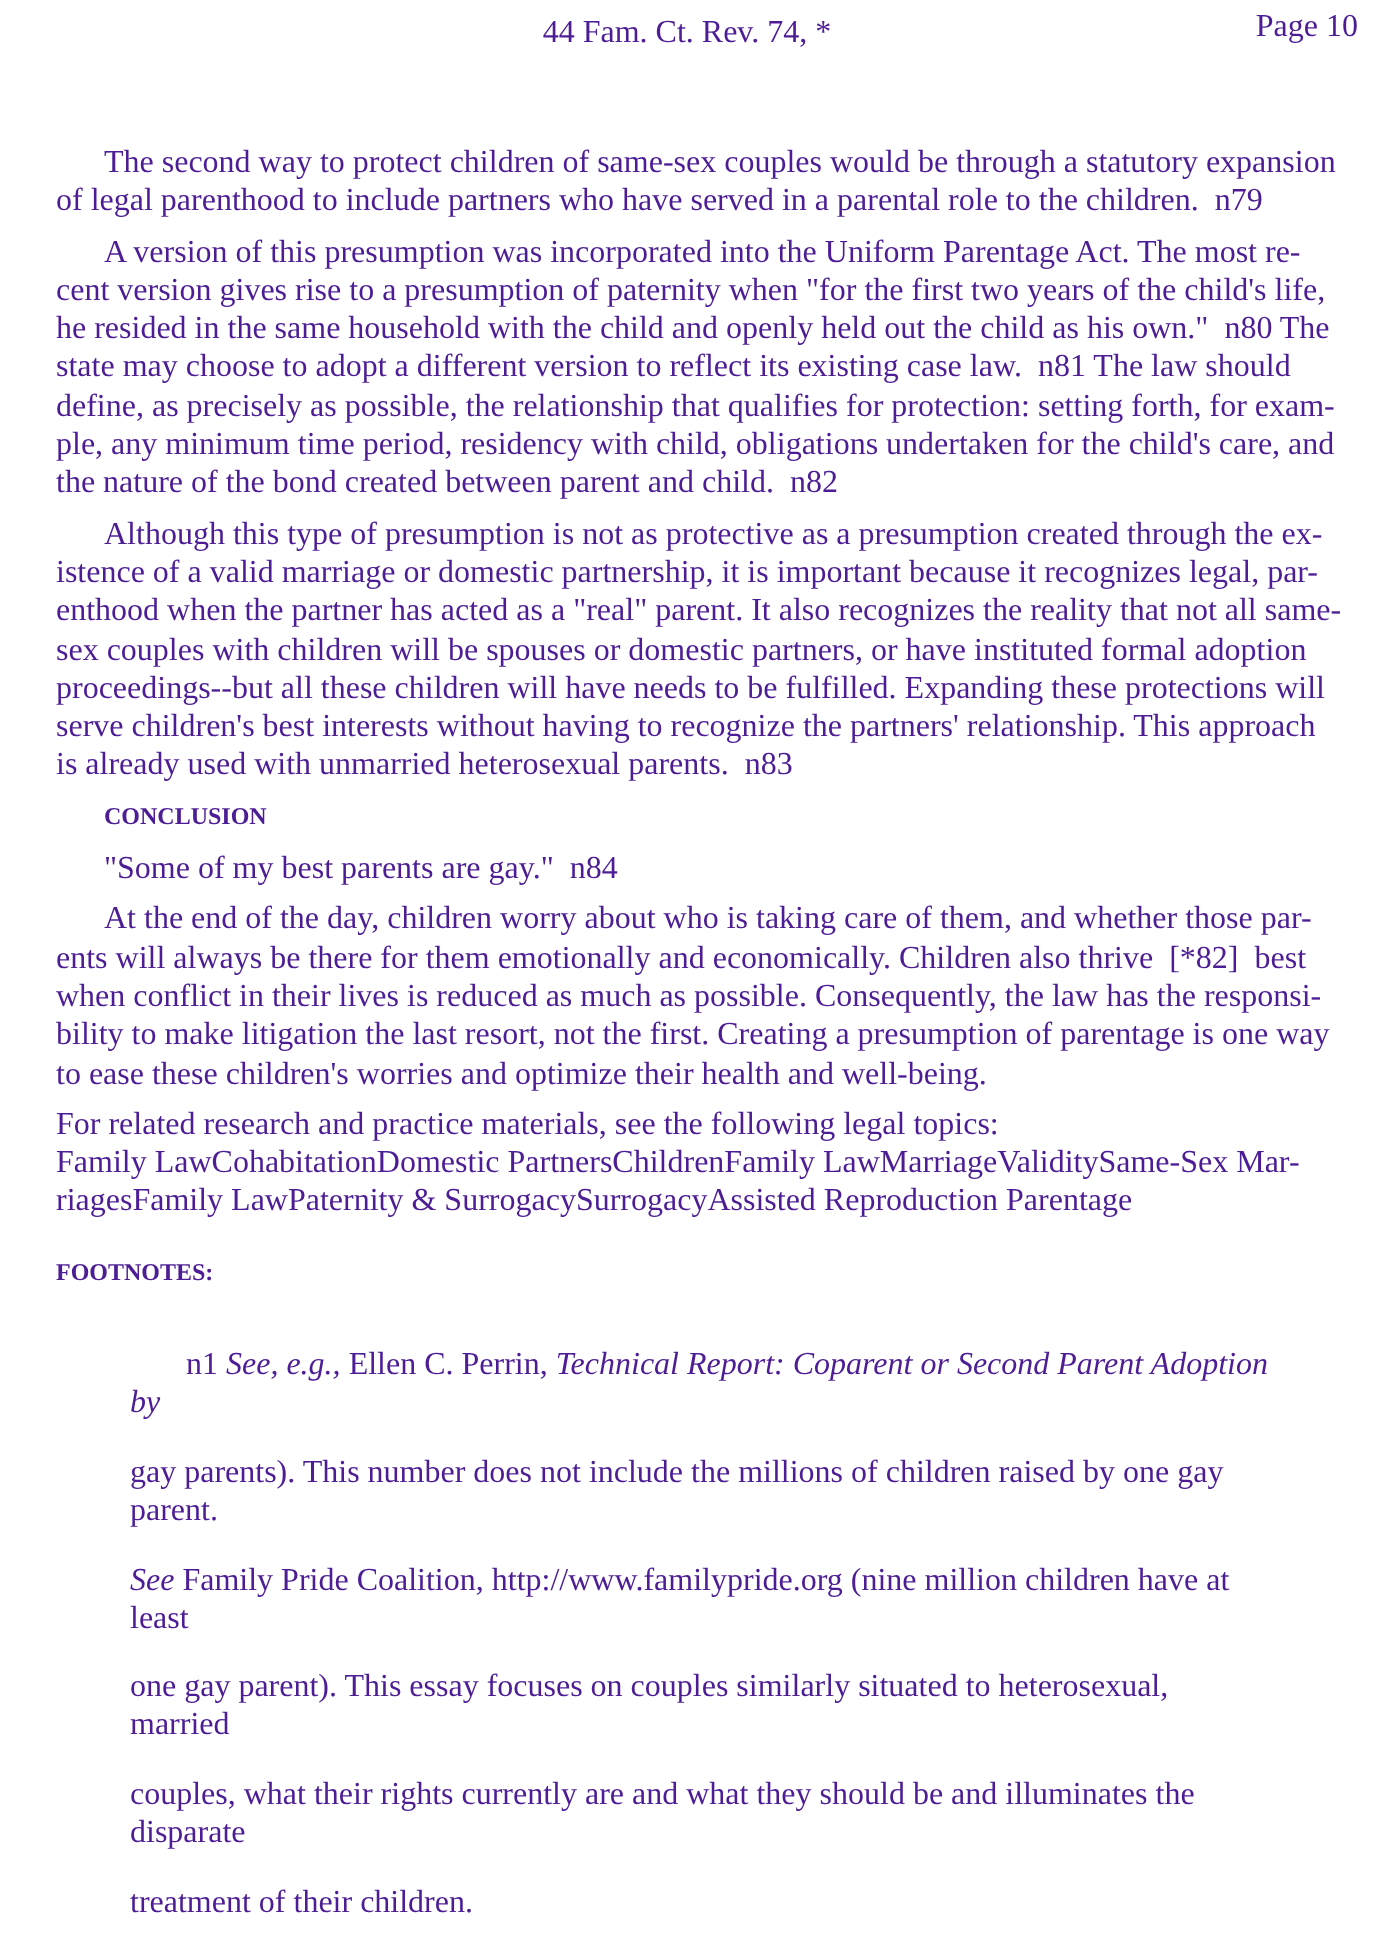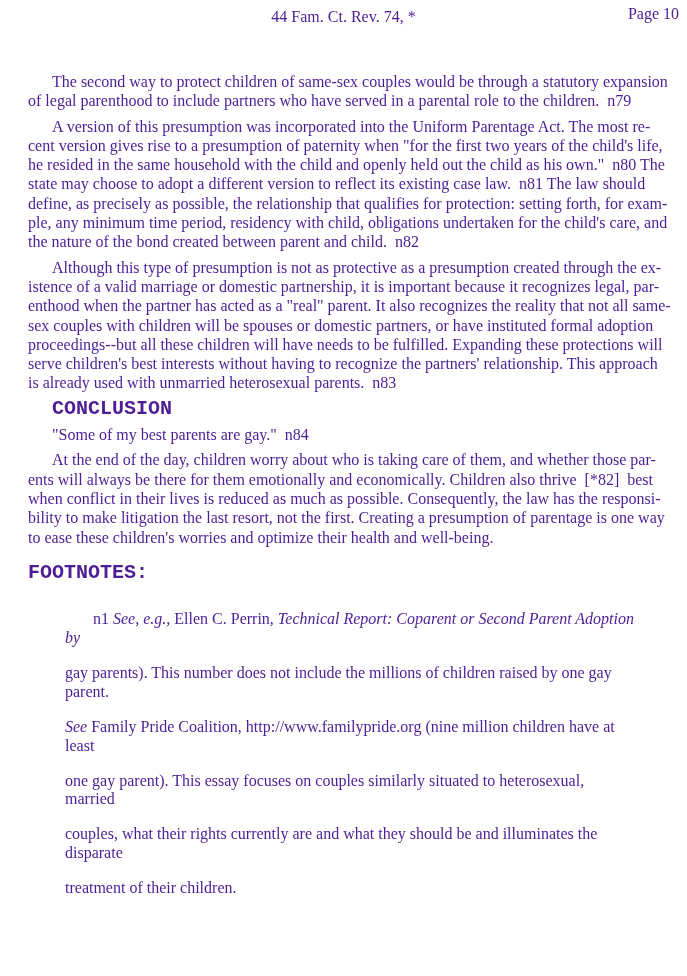--- a/index.html
+++ b/index.html
@@ -33,25 +33,24 @@
   }
   .para {
     margin: 0 0 6px 0;
     line-height: 19.3px;
     white-space: pre-wrap;
   }
   .indent {
     text-indent: 24px;
   }
   .heading {
-    font-size: 20px;
+    font-size: 12px;
     font-weight: bold;
     margin: 0 0 7px 0;
     line-height: 19.3px;
-    font-family: Liberation Mono, monospace;
   }
   .conclusion-heading {
     margin-left: 24px;
     margin-top: 2px;
   }
   .legal-topics-heading {
     margin-top: 14px;
     margin-bottom: 22px;
   }
   .footnotes-heading {
@@ -107,20 +106,23 @@
 
     <p class="para indent">"Some of my best parents are gay."  n84</p>
 
     <p class="para indent">At the end of the day, children worry about who is taking care of them, and whether those par-
 ents will always be there for them emotionally and economically. Children also thrive  [*82]  best
 when conflict in their lives is reduced as much as possible. Consequently, the law has the responsi-
 bility to make litigation the last resort, not the first. Creating a presumption of parentage is one way
 to ease these children's worries and optimize their health and well-being.</p>
 
 
+    <p class="para">For related research and practice materials, see the following legal topics:
+Family LawCohabitationDomestic PartnersChildrenFamily LawMarriageValiditySame-Sex Mar-
+riagesFamily LawPaternity &amp; SurrogacySurrogacyAssisted Reproduction Parentage</p>
 
     <h3 class="heading footnotes-heading">FOOTNOTES:</h3>
 
     <div class="footnote">
         <div class="fn-line"><span>n1 </span><span class="it">See, e.g.,</span><span> Ellen C. Perrin, </span><span class="it">Technical Report: Coparent or Second Parent Adoption by</span></div>
         <div class="fn-line"><span>gay parents). This number does not include the millions of children raised by one gay parent.</span></div>
         <div class="fn-line"><span class="it">See</span><span> Family Pride Coalition, http://www.familypride.org (nine million children have at least</span></div>
         <div class="fn-line"><span>one gay parent). This essay focuses on couples similarly situated to heterosexual, married</span></div>
         <div class="fn-line"><span>couples, what their rights currently are and what they should be and illuminates the disparate</span></div>
         <div class="fn-line"><span>treatment of their children.</span></div>

